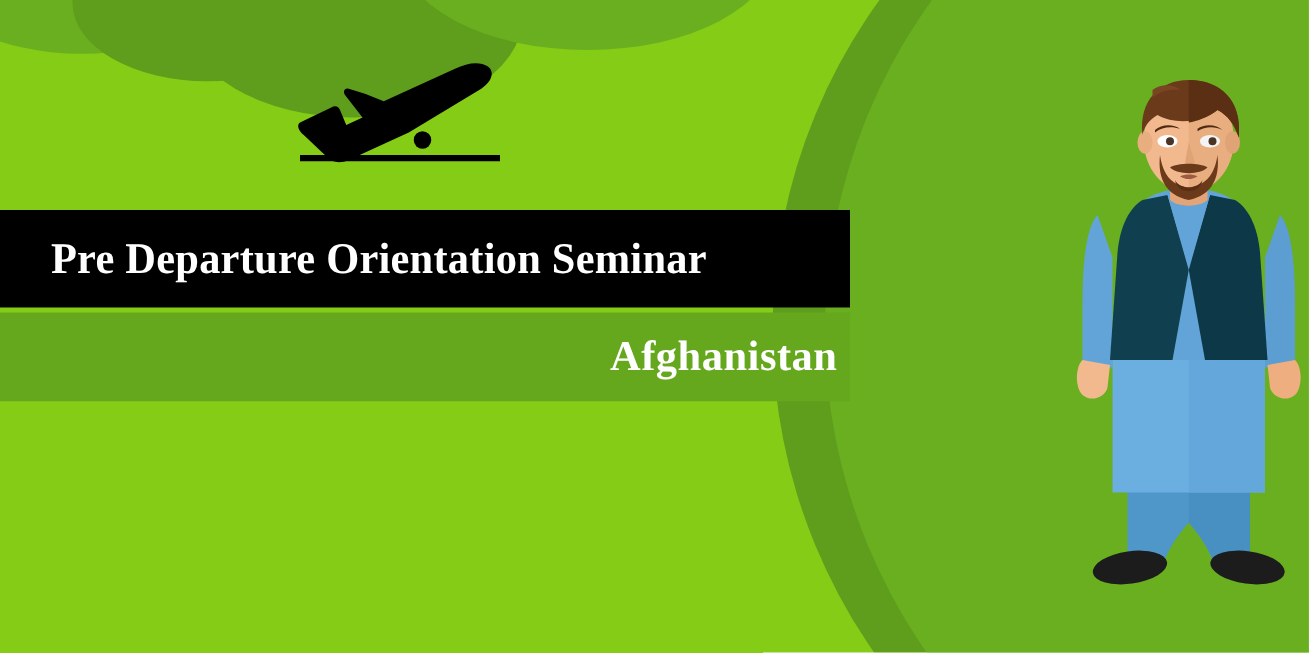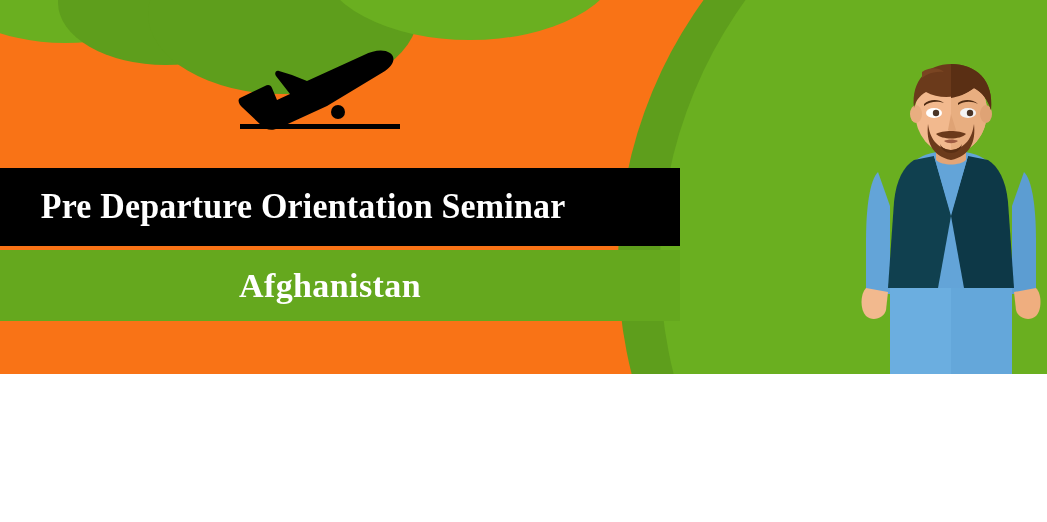--- a/index.html
+++ b/index.html
@@ -3,23 +3,23 @@
 <meta charset="utf-8">
 <style>
   html, body {
     margin: 0;
     padding: 0;
     background: #ffffff;
   }
   #poster {
     position: relative;
     width: 1047px;
-    height: 374px;
+    height: 522px;
     overflow: hidden;
-    background: #f97316;
+    background: #84cc16;
     font-family: "Liberation Serif", "DejaVu Serif", serif;
   }
 
   
   .bg-layer {
     position: absolute;
     inset: 0;
     overflow: hidden;
   }
 
@@ -62,21 +62,21 @@
     top: 168px;
     width: 680px;
     height: 78px;
     background: #000000;
   }
   .band-green {
     top: 250px;
     width: 680px;
     height: 71px;
     background: #65A81E;
-    justify-content: center;
+    justify-content: flex-end;
   }
 
   .title-text {
     color: #ffffff;
     font-size: 35px;
     font-weight: 700;
     letter-spacing: 0.2px;
     padding-left: 42px;
     font-family: "Liberation Serif", "DejaVu Serif", serif;
     font-style: normal;

